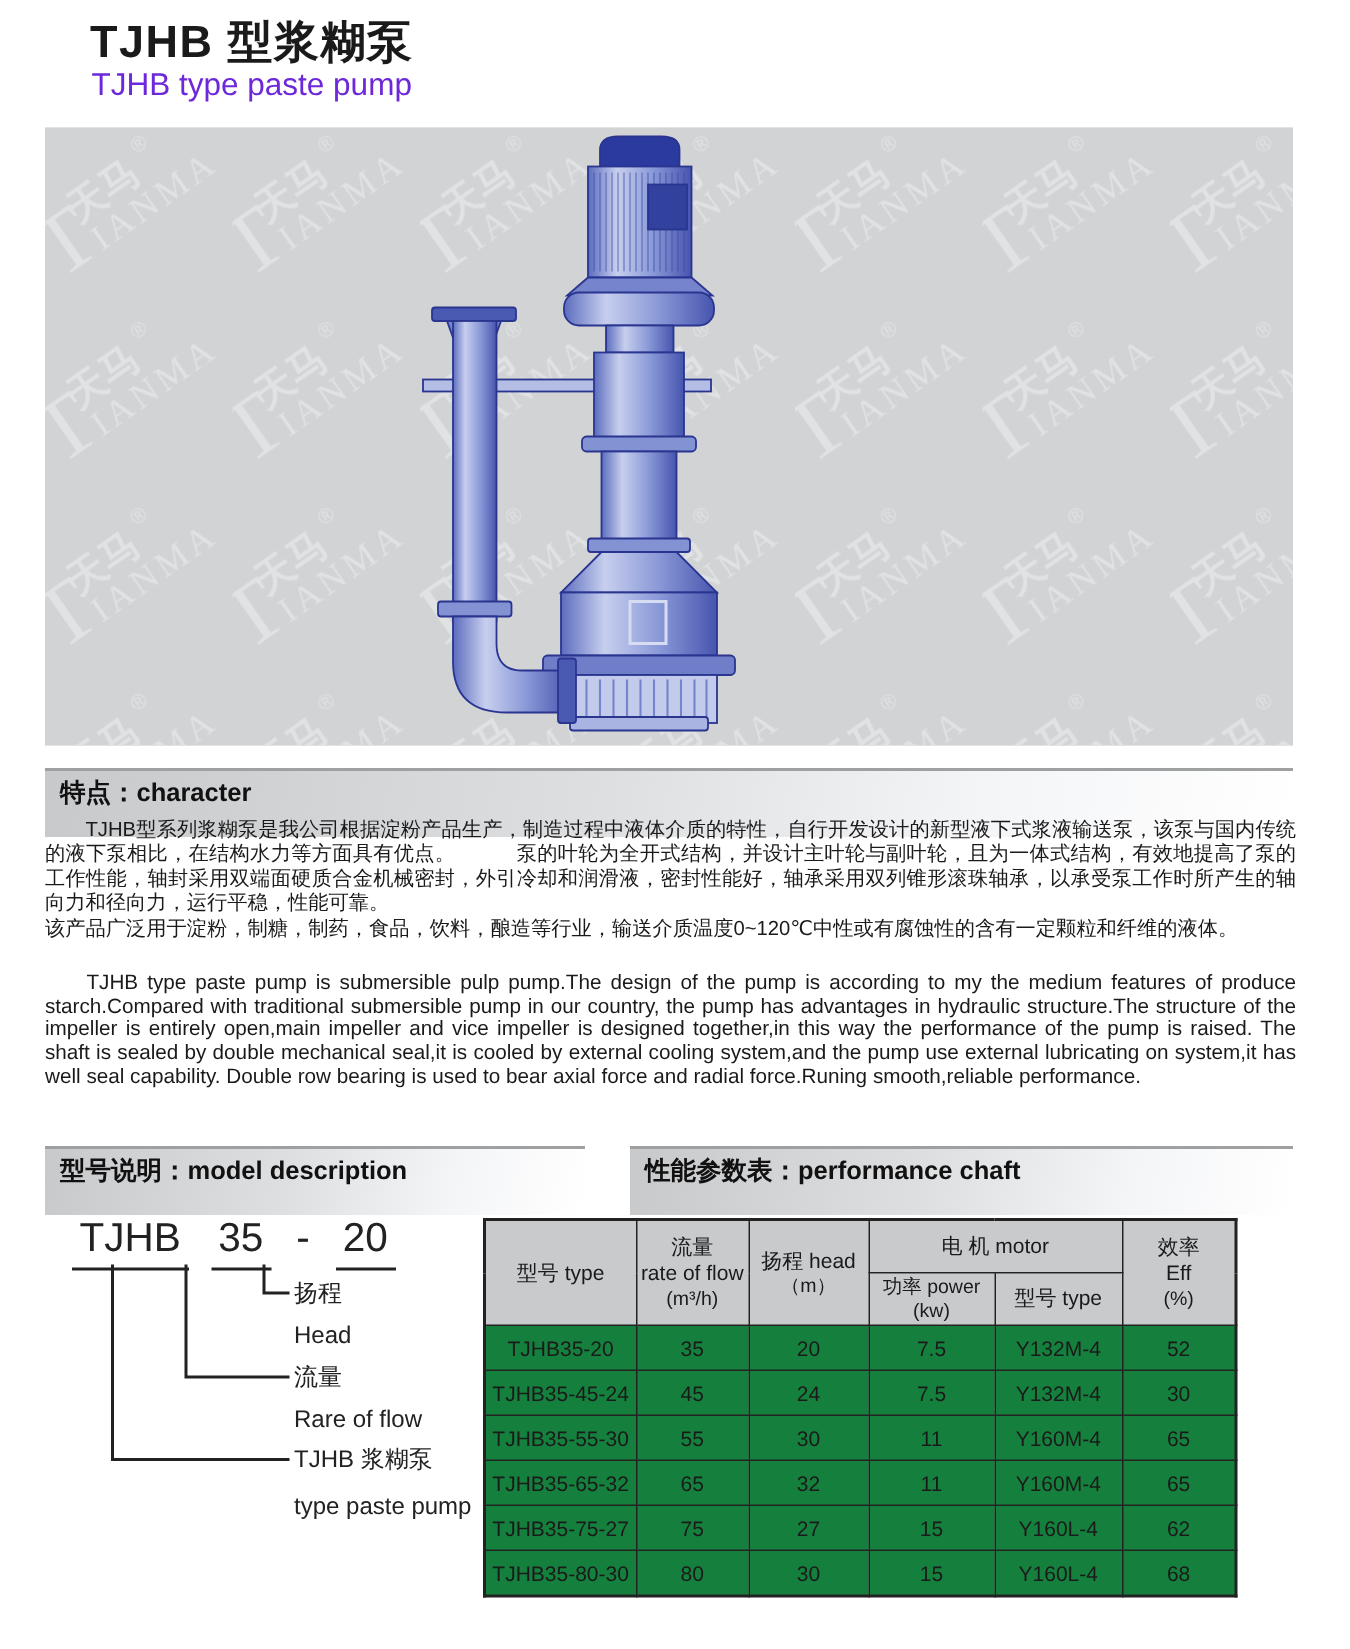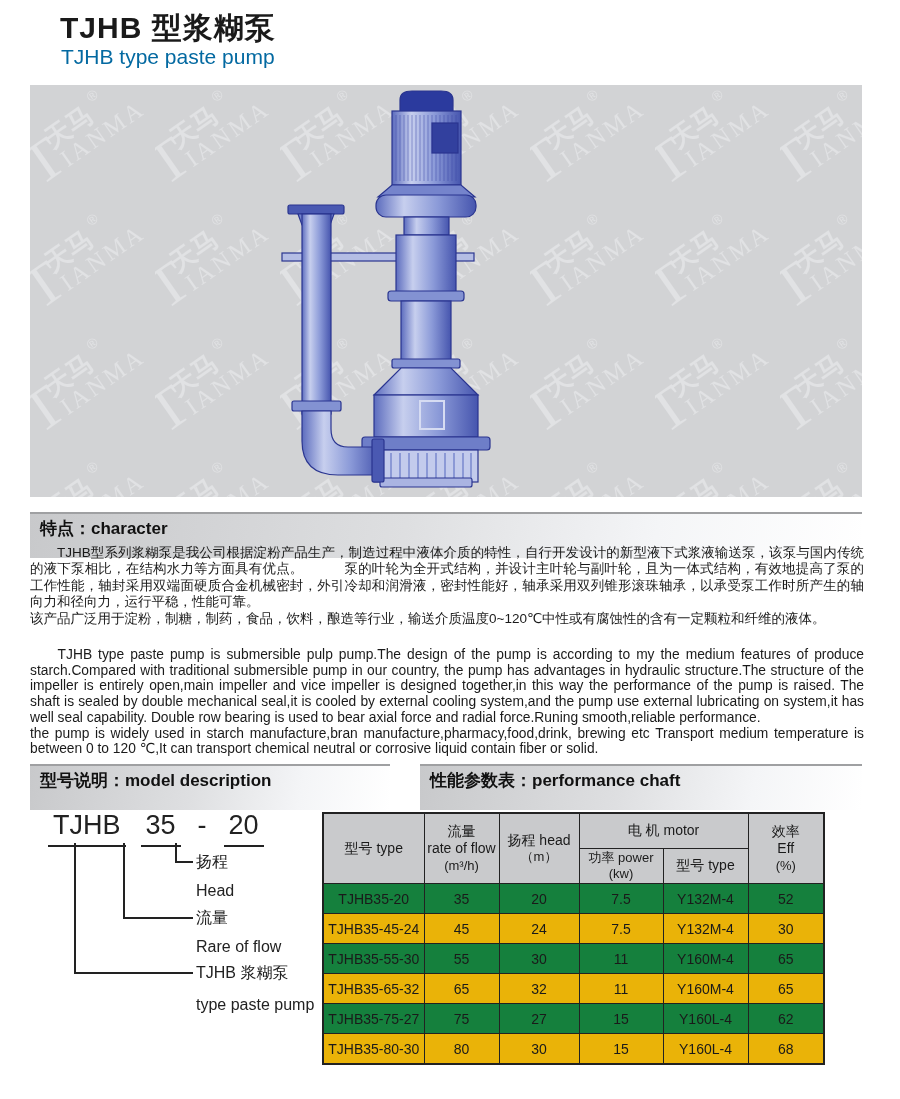--- a/index.html
+++ b/index.html
@@ -1,21 +1,21 @@
 <!DOCTYPE html>
 <html><head>
 <meta charset="utf-8">
 <style>
   html,body{margin:0;padding:0;background:#fff;}
   .page{position:relative;width:900px;height:1099px;background:#ffffff;overflow:hidden;
         font-family:"Liberation Sans","DejaVu Sans",sans-serif;color:#1a1a1a;}
 
   
   .title-zh{position:absolute;left:60px;top:8px;font-size:30px;font-weight:bold;letter-spacing:1px;margin:0;}
-  .title-en{position:absolute;left:61px;top:45px;font-size:21px;color:#0369a1;}
+  .title-en{position:absolute;left:61px;top:45px;font-size:21px;color:#6d28d9;}
 
   
   .photo-panel{position:absolute;left:30px;top:85px;width:832px;height:412px;background:#d2d3d5;}
   .photo-panel svg{display:block;}
 
   
   .section-bar{position:absolute;height:25px;border-top:2px solid #9fa0a2;
     background:linear-gradient(100deg,#c8c9cb 0%,#dedfe1 45%,#f4f5f7 75%,#ffffff 100%);
     font-size:17px;font-weight:600;color:#111;padding:3px 0 16px 10px;box-sizing:content-box;}
   .bar-character{left:30px;top:512px;width:822px;}
@@ -43,21 +43,21 @@
   .lbl-flow-en{left:196px;top:938px;}
   .lbl-type-zh{left:196px;top:963px;}
   .lbl-type-en{left:196px;top:996px;}
 
   
   .perf-table{position:absolute;left:322px;top:812px;border-collapse:collapse;table-layout:fixed;
     border:2px solid #222;font-size:14px;color:#1a1a1a;}
   .perf-table th,.perf-table td{border:1px solid #222;text-align:center;vertical-align:middle;padding:0 2px;}
   .perf-table th{background:#c9cacc;font-weight:normal;line-height:1.25;}
   .perf-table td{height:29px;background:#15803d;}
-  .perf-table tr.alt td{background:#eab308;}
+  .perf-table tr.alt td{background:#15803d;}
   .hrow1 th{height:34px;}
   .hrow2 th{height:34px;}
   .small{font-size:13px;}
 </style>
 </head>
 <body>
 
 <div class="page">
 
   <h1 class="title-zh">TJHB 型浆糊泵</h1>
@@ -129,21 +129,20 @@
     <span>特点：character</span>
   </div>
 
   <div class="text-block tb-zh">
     <p class="zh indent">TJHB型系列浆糊泵是我公司根据淀粉产品生产，制造过程中液体介质的特性，自行开发设计的新型液下式浆液输送泵，该泵与国内传统的液下泵相比，在结构水力等方面具有优点。　　　泵的叶轮为全开式结构，并设计主叶轮与副叶轮，且为一体式结构，有效地提高了泵的工作性能，轴封采用双端面硬质合金机械密封，外引冷却和润滑液，密封性能好，轴承采用双列锥形滚珠轴承，以承受泵工作时所产生的轴向力和径向力，运行平稳，性能可靠。</p>
     <p class="zh">该产品广泛用于淀粉，制糖，制药，食品，饮料，酿造等行业，输送介质温度0~120℃中性或有腐蚀性的含有一定颗粒和纤维的液体。</p>
   </div>
 
   <div class="text-block tb-en">
     <p class="en indent">TJHB type paste pump is submersible pulp pump.The design of the pump is according to my the medium features of produce starch.Compared with traditional submersible pump in our country, the pump has advantages in hydraulic structure.The structure of the impeller is entirely open,main impeller and vice impeller is designed together,in this way the performance of the pump is raised. The shaft is sealed by double mechanical seal,it is cooled by external cooling system,and the pump use external lubricating on system,it has well seal capability. Double row bearing is used to  bear axial force and radial force.Runing smooth,reliable performance.</p>
-    <p class="en">the pump is widely used in starch manufacture,bran manufacture,pharmacy,food,drink, brewing etc  Transport medium temperature is between 0 to 120 ℃,It can transport chemical neutral or corrosive liquid contain fiber or solid.</p>
   </div>
 
   <div class="section-bar bar-performance">
     <span>性能参数表：performance chaft</span>
   </div>
   <div class="section-bar bar-model">
     <span>型号说明：model description</span>
   </div>
 
   <div class="model-code">

